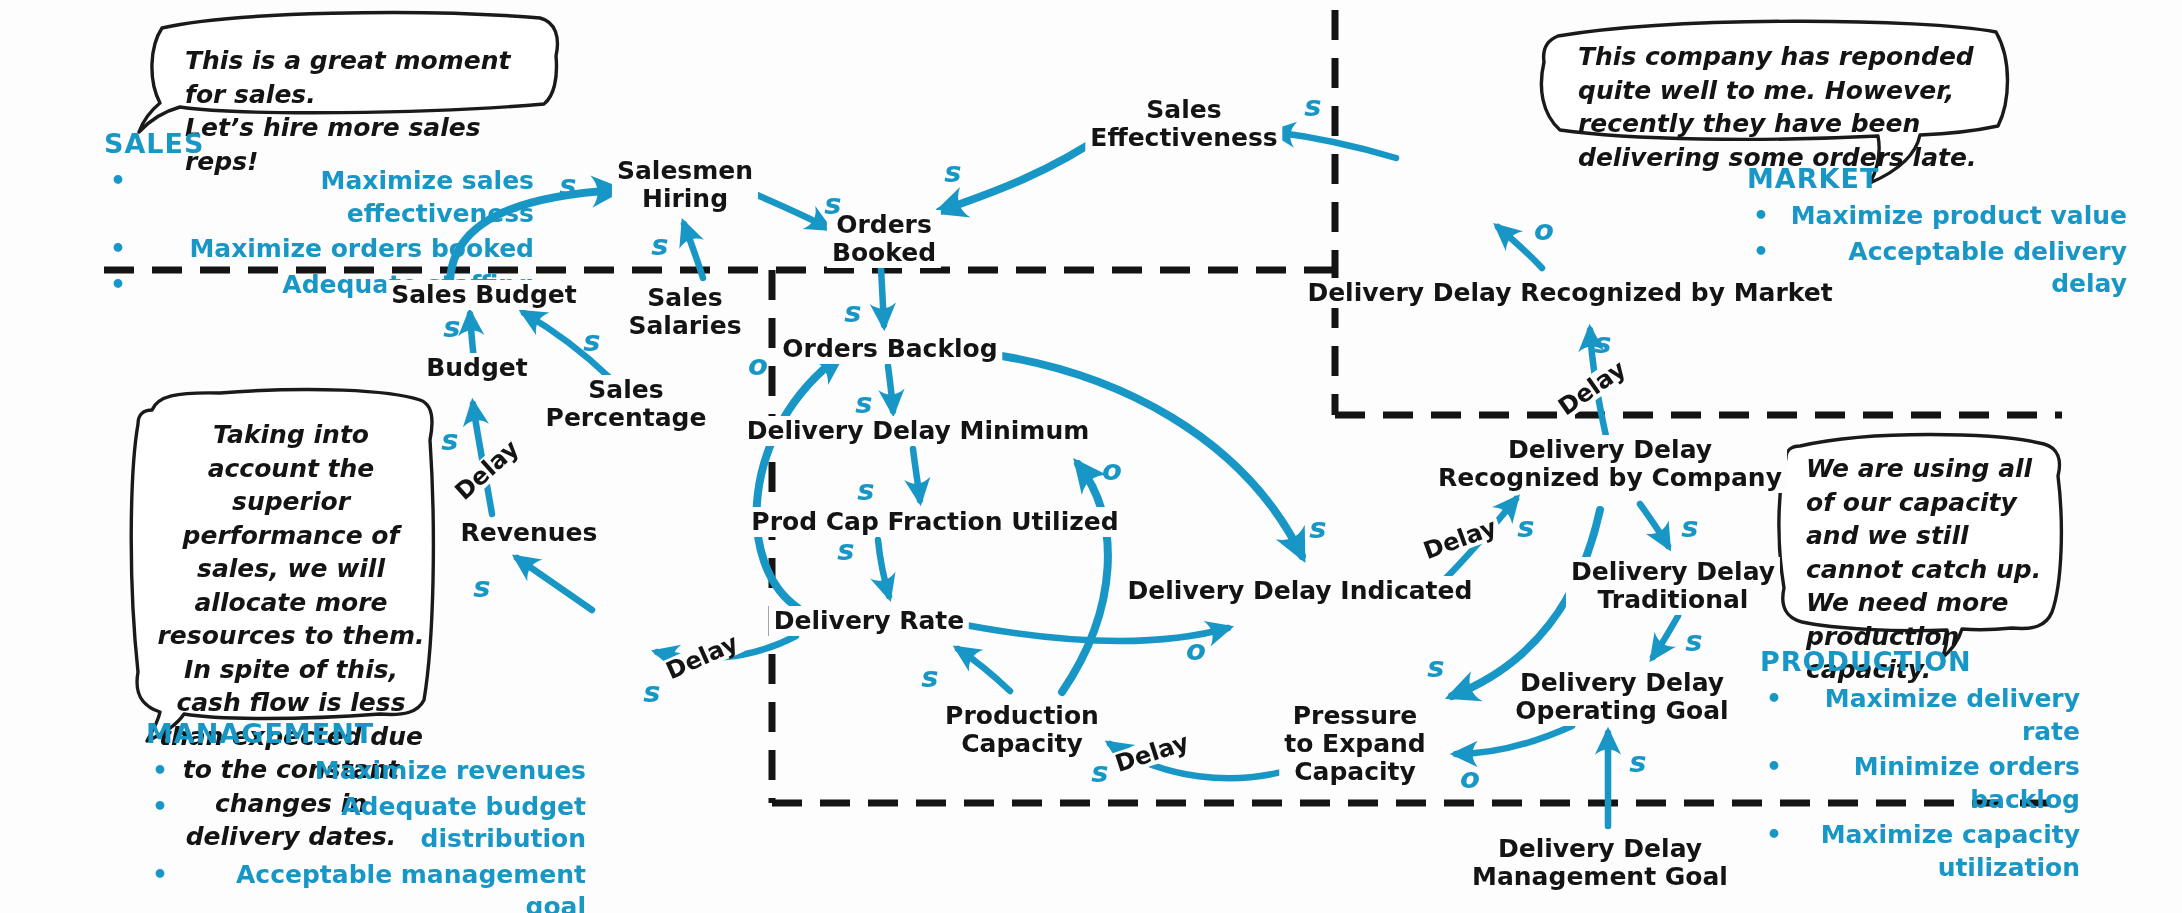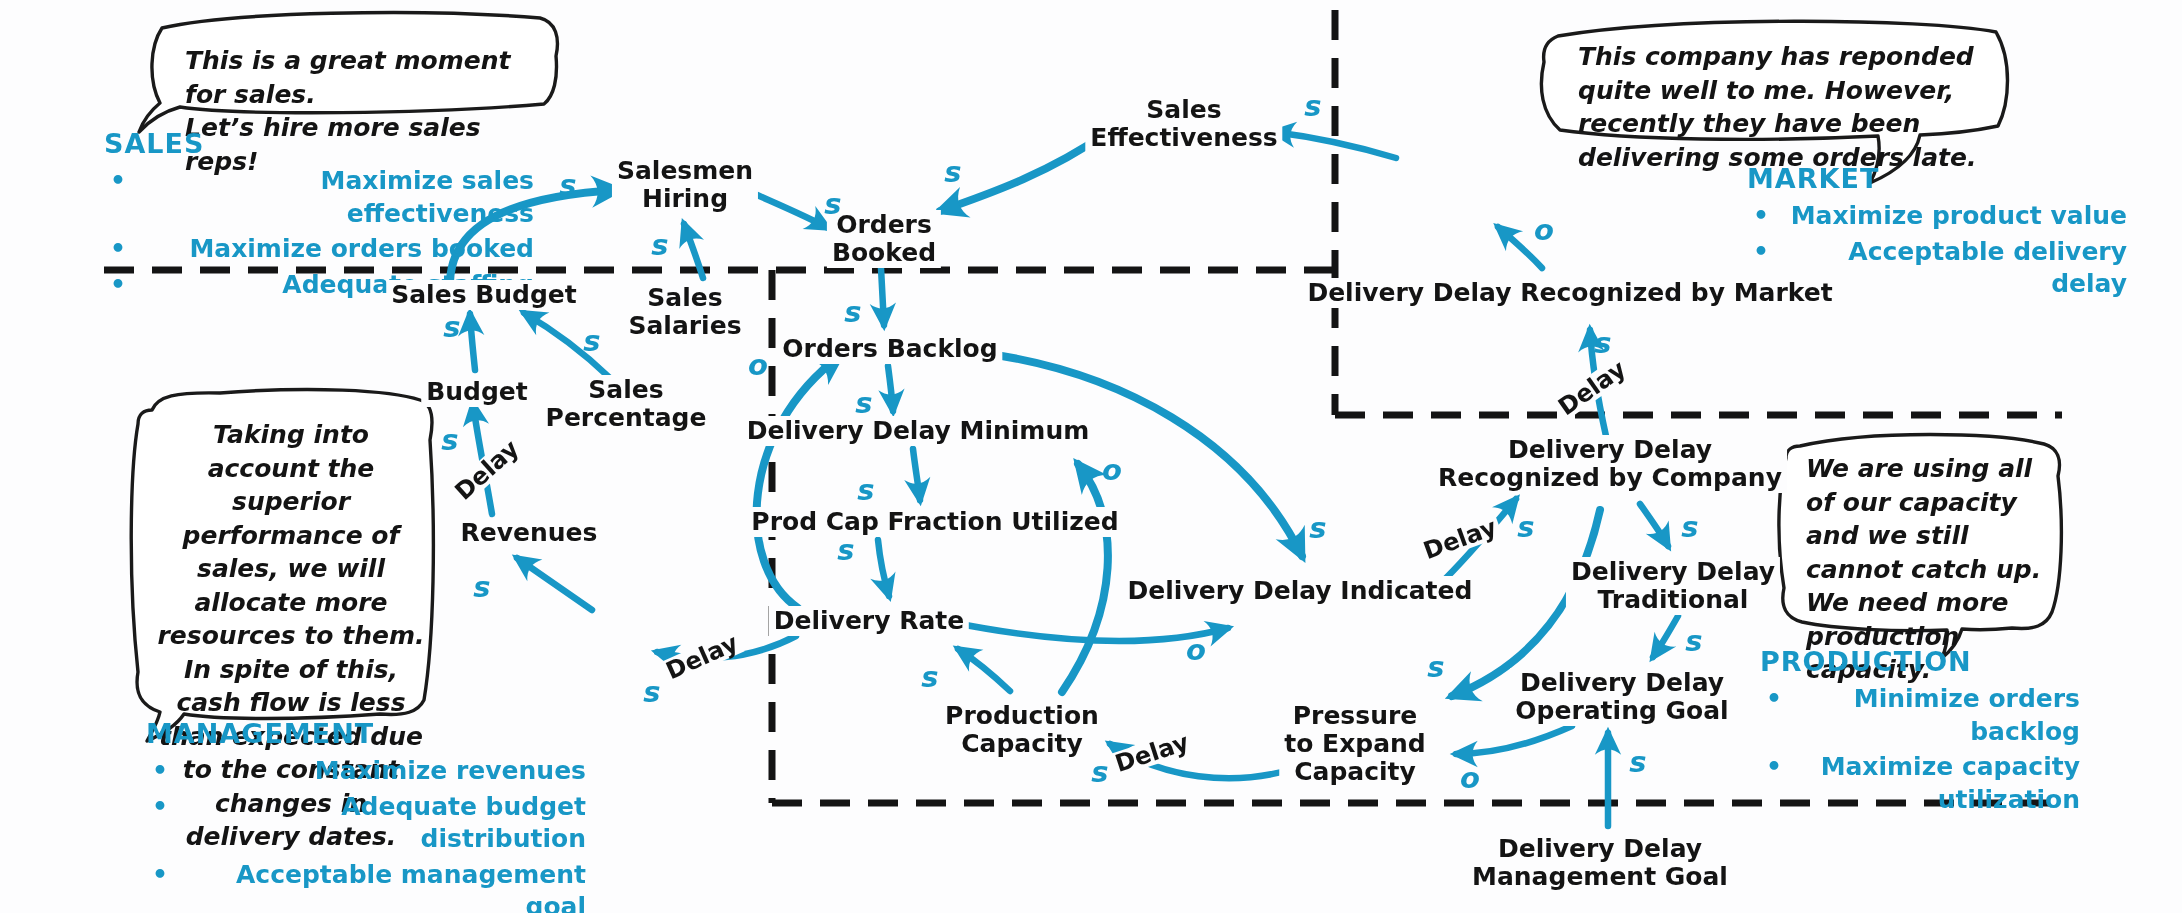--- a/index.html
+++ b/index.html
@@ -105,36 +105,37 @@
     <div class="sh-name">MANAGEMENT</div>
     <ul>
       <li>Maximize revenues</li>
       <li>Adequate budget distribution</li>
       <li>Acceptable management goal</li>
     </ul>
   </div>
   <div class="stakeholder" style="left:1760px;top:646px;width:320px;">
     <div class="sh-name">PRODUCTION</div>
     <ul>
+      <li>Maximize delivery rate</li>
       <li>Minimize orders backlog</li>
       <li>Maximize capacity utilization</li>
     </ul>
   </div>
 
   <div class="node" style="left:685px;top:185px;">Salesmen
 Hiring</div>
   <div class="node" style="left:884px;top:239px;">Orders
 Booked</div>
   <div class="node" style="left:1184px;top:124px;">Sales
 Effectiveness</div>
   <div class="node" style="left:1570px;top:293px;">Delivery Delay Recognized by Market</div>
   <div class="node" style="left:484px;top:295px;">Sales Budget</div>
   <div class="node" style="left:685px;top:312px;">Sales
 Salaries</div>
-  <div class="node" style="left:477px;top:392px;text-align:right;">Budget</div>
+  <div class="node" style="left:477px;top:368px;text-align:right;">Budget</div>
   <div class="node" style="left:626px;top:404px;">Sales
 Percentage</div>
   <div class="node" style="left:529px;top:533px;">Revenues</div>
   <div class="node" style="left:890px;top:349px;">Orders Backlog</div>
   <div class="node" style="left:918px;top:431px;">Delivery Delay Minimum</div>
   <div class="node" style="left:935px;top:522px;">Prod Cap Fraction Utilized</div>
   <div class="node" style="left:869px;top:621px;">Delivery Rate</div>
   <div class="node" style="left:1300px;top:591px;">Delivery Delay Indicated</div>
   <div class="node" style="left:1610px;top:464px;">Delivery Delay
 Recognized by Company</div>

